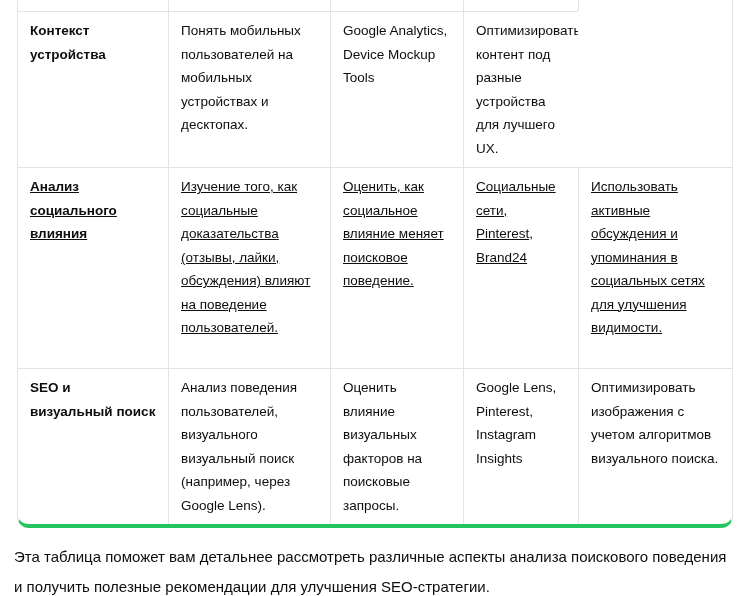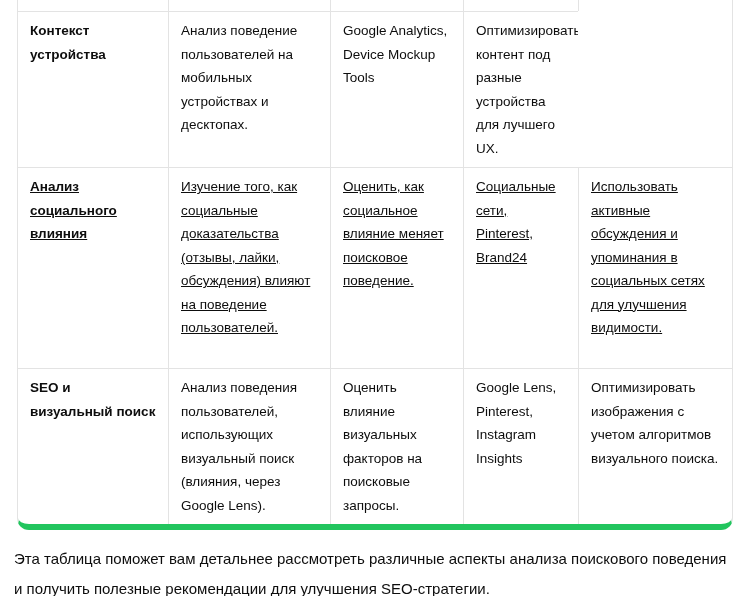--- a/index.html
+++ b/index.html
@@ -12,21 +12,21 @@
     color: #0d0d0d;
   }
   .page {
     padding: 0 12px;
   }
   .table-wrap {
     margin-left: 5px;            
     width: 716px;
     border-left: 1px solid #e3e3e3;
     border-right: 1px solid #e3e3e3;
-    border-bottom: 6px solid #22c55e;
+    border-bottom: 4px solid #22c55e;
     border-radius: 0 0 12px 12px;
     overflow: hidden;
     background: #ffffff;
   }
   .trow {
     display: grid;
     grid-template-columns: 150px 162px 133px 115px auto;
   }
   .trow .cell {
     border-left: 1px solid #e3e3e3;
@@ -66,36 +66,36 @@
     <div class="trow partial">
       <div class="cell"></div>
       <div class="cell"></div>
       <div class="cell"></div>
       <div class="cell"></div>
       <div class="cell"></div>
     </div>
 
     <div class="trow row-1">
       <div class="cell aspect">Контекст устройства</div>
-      <div class="cell">Анализ поведение пользователей на мобильных устройствах и десктопах.</div>
+      <div class="cell">Понять мобильных пользователей на мобильных устройствах и десктопах.</div>
       <div class="cell">Google Analytics, Device Mockup Tools</div>
       <div class="cell">Оптимизировать контент под разные устройства для лучшего UX.</div>
     </div>
 
     <div class="trow row-2">
       <div class="cell aspect">Анализ социального влияния</div>
       <div class="cell">Изучение того, как социальные доказательства (отзывы, лайки, обсуждения) влияют на поведение пользователей.</div>
       <div class="cell">Оценить, как социальное влияние меняет поисковое поведение.</div>
       <div class="cell">Социальные сети, Pinterest, Brand24</div>
       <div class="cell">Использовать активные обсуждения и упоминания в социальных сетях для улучшения видимости.</div>
     </div>
 
     <div class="trow row-3">
       <div class="cell aspect">SEO и визуальный поиск</div>
-      <div class="cell">Анализ поведения пользователей, использующих визуальный поиск (влияния, через Google Lens).</div>
+      <div class="cell">Анализ поведения пользователей, визуального визуальный поиск (например, через Google Lens).</div>
       <div class="cell">Оценить влияние визуальных факторов на поисковые запросы.</div>
       <div class="cell">Google Lens, Pinterest, Instagram Insights</div>
       <div class="cell">Оптимизировать изображения с учетом алгоритмов визуального поиска.</div>
     </div>
 
   </div>
 
   <p class="closing">Эта таблица поможет вам детальнее рассмотреть различные аспекты анализа поискового поведения и получить полезные рекомендации для улучшения SEO-стратегии.</p>
 
 </div>

